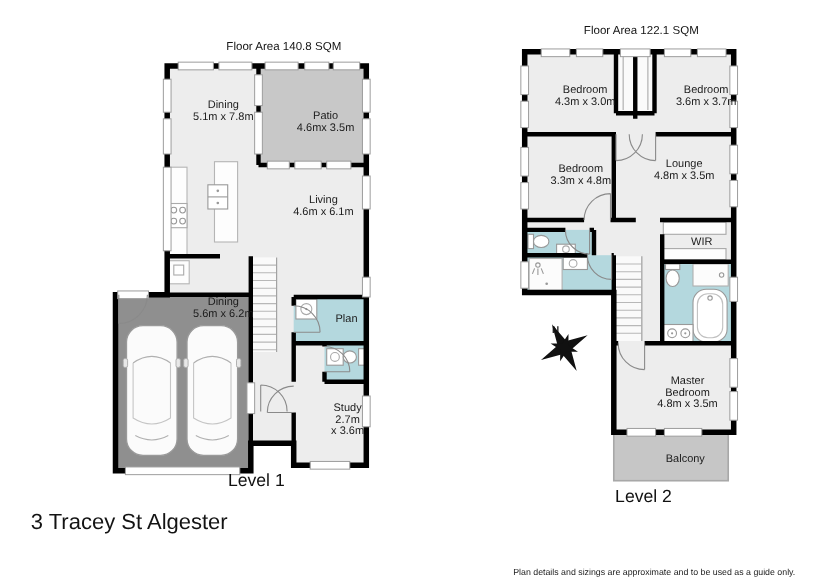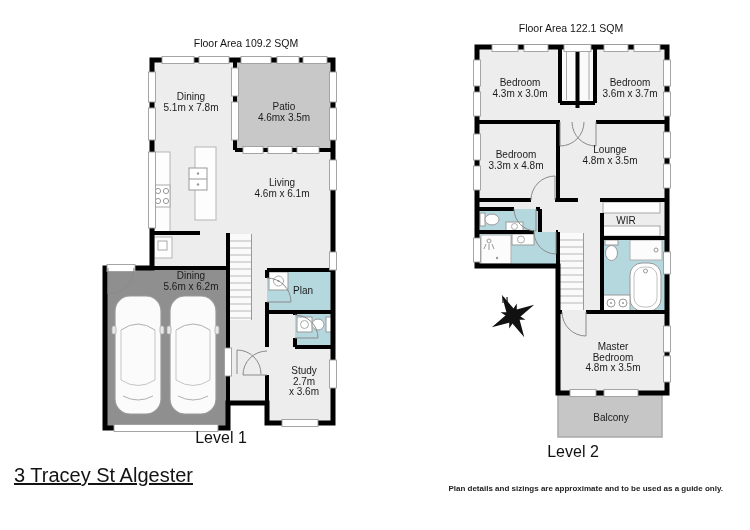--- a/index.html
+++ b/index.html
@@ -1,24 +1,24 @@
 <!DOCTYPE html>
 <html><head>
 <meta charset="utf-8">
 <style>
   html,body{margin:0;padding:0;background:#fff;}
   .canvas{position:relative;width:750px;height:530px;background:#ffffff;overflow:hidden;
           font-family:"Liberation Sans",sans-serif;}
   .canvas svg{position:absolute;left:0;top:0;}
   .lbl{position:absolute;transform:translate(-50%,-50%);text-align:center;
-       font-size:10px;line-height:10.5px;color:#1b1b1b;white-space:nowrap;}
+       font-size:10px;line-height:10.5px;color:#1b1b1b;white-space:nowrap;margin-left:12px;}
   .area{font-size:10.5px;color:#141414;}
   .level{font-size:16px;line-height:18px;color:#111;}
-  .address{position:absolute;left:14px;top:464px;font-size:20px;color:#131313;text-decoration:underline;}
-  .disclaimer{position:absolute;right:27px;top:484px;font-size:8px;color:#222;font-weight:bold;}
+  .address{position:absolute;left:28px;top:464px;font-size:20px;color:#131313;}
+  .disclaimer{position:absolute;right:27px;top:516px;font-size:8px;color:#222;}
 </style>
 </head>
 <body>
 
 <div class="canvas">
 
 <svg width="750" height="530" viewBox="0 0 750 530">
   <defs>
     <g id="car-shape">
       <rect x="0" y="0" width="46" height="118" rx="15" fill="#fbfbfb" stroke="#9a9a9a" stroke-width="1.2"></rect>
@@ -200,21 +200,21 @@
     <g>
       <g transform="translate(513,316) rotate(-28)">
         <path d="M0,-24 L4.5,-4.5 L24,0 L4.5,4.5 L0,24 L-4.5,4.5 L-24,0 L-4.5,-4.5 Z" fill="#111"></path>
         <path transform="rotate(45)" d="M0,-13 L3,-3 L13,0 L3,3 L0,13 L-3,3 L-13,0 L-3,-3 Z" fill="#111"></path>
       </g>
       <text x="505" y="303" text-anchor="middle" font-size="9" font-weight="bold" fill="#111">N</text>
     </g>
   </g>
 </svg>
 
-<div class="lbl area" style="left:246px;top:43px">Floor Area 109.2 SQM</div>
+<div class="lbl area" style="left:246px;top:43px">Floor Area 140.8 SQM</div>
 <div class="lbl area" style="left:571px;top:28px">Floor Area 122.1 SQM</div>
 
 <div class="lbl" style="left:191px;top:102px">
   <div>Dining</div>
   <div>5.1m x 7.8m</div>
 </div>
 <div class="lbl" style="left:284px;top:112px">
   <div>Patio</div>
   <div>4.6mx 3.5m</div>
 </div>

